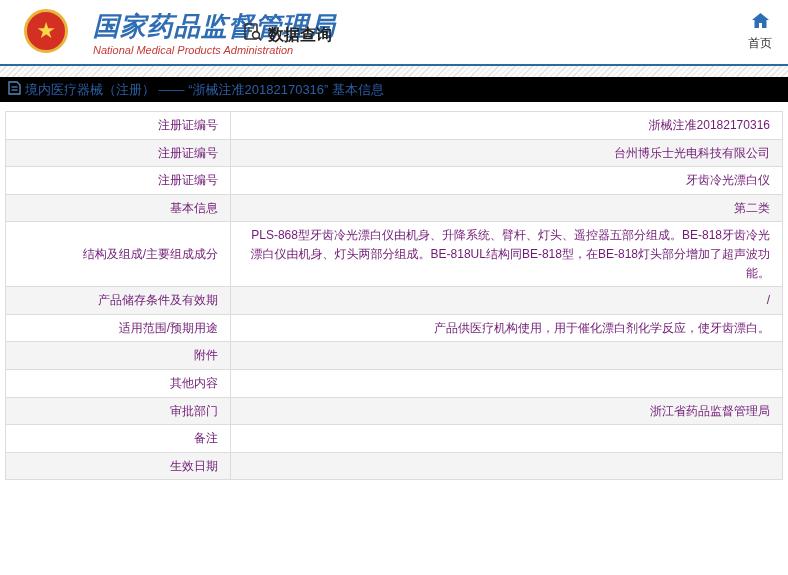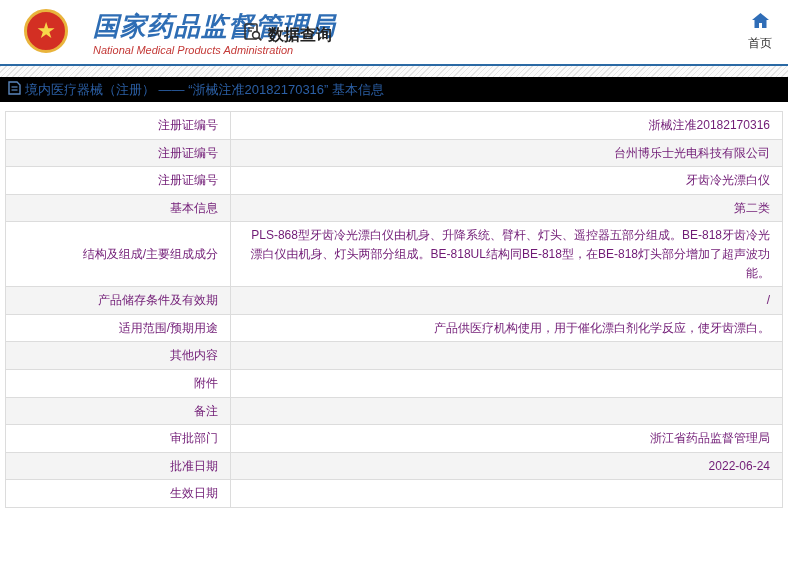--- a/index.html
+++ b/index.html
@@ -111,38 +111,34 @@
     </tr>
     <tr>
       <td class="label-cell">产品储存条件及有效期</td>
       <td class="value-cell">/</td>
     </tr>
     <tr>
       <td class="label-cell">适用范围/预期用途</td>
       <td class="value-cell">产品供医疗机构使用，用于催化漂白剂化学反应，使牙齿漂白。</td>
     </tr>
     <tr>
-      <td class="label-cell">其他内容</td>
-      <td class="value-cell"></td>
-    </tr>
-    <tr>
       <td class="label-cell">附件</td>
       <td class="value-cell"></td>
     </tr>
     <tr>
-      <td class="label-cell">备注</td>
+      <td class="label-cell">其他内容</td>
       <td class="value-cell"></td>
     </tr>
     <tr>
       <td class="label-cell">审批部门</td>
       <td class="value-cell">浙江省药品监督管理局</td>
     </tr>
     <tr>
-      <td class="label-cell">批准日期</td>
-      <td class="value-cell">2022-06-24</td>
+      <td class="label-cell">备注</td>
+      <td class="value-cell"></td>
     </tr>
     <tr>
       <td class="label-cell">生效日期</td>
       <td class="value-cell"></td>
     </tr>
 
   </tbody>
 </table>
 
 </body></html>

